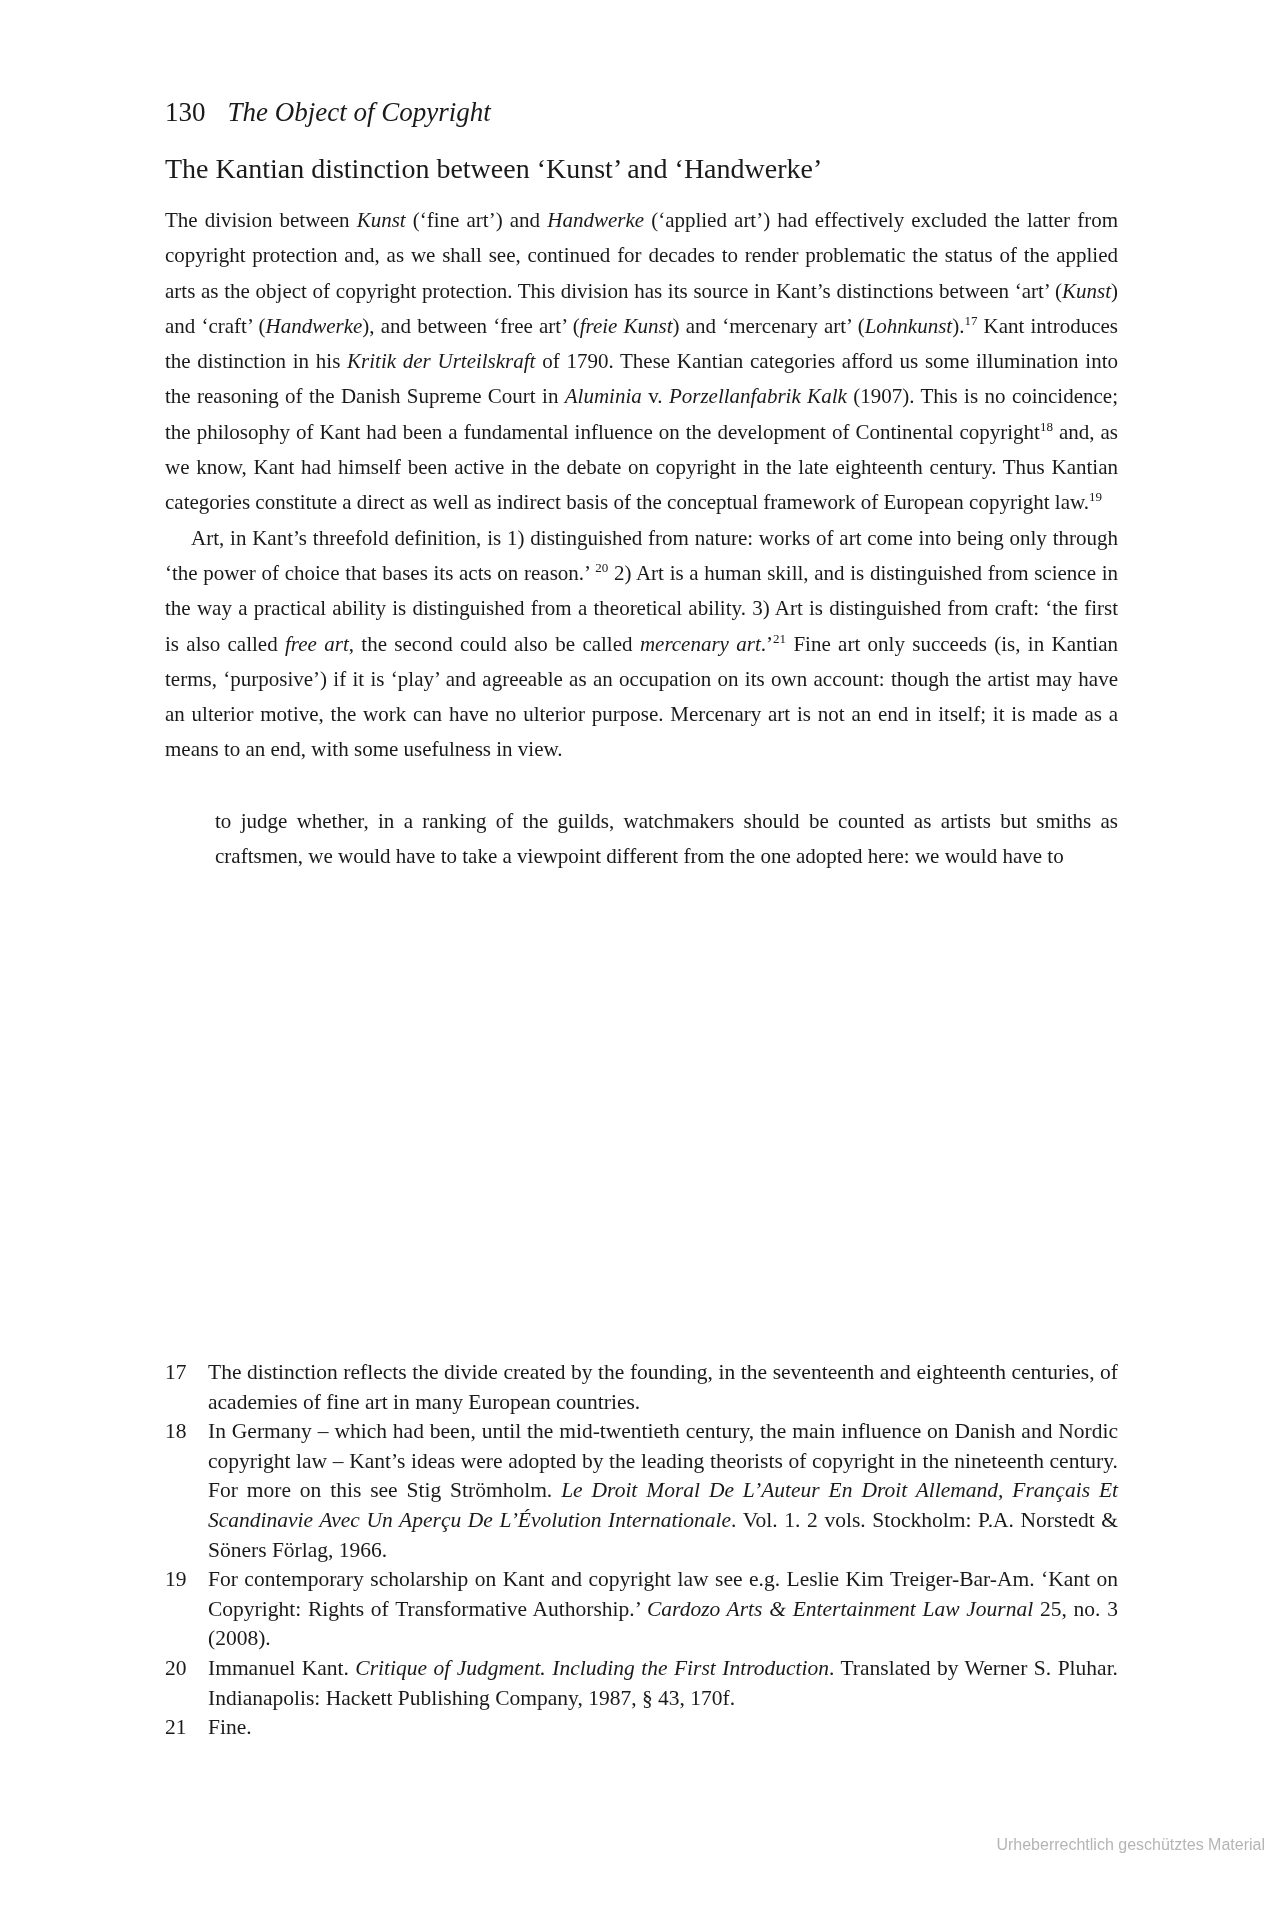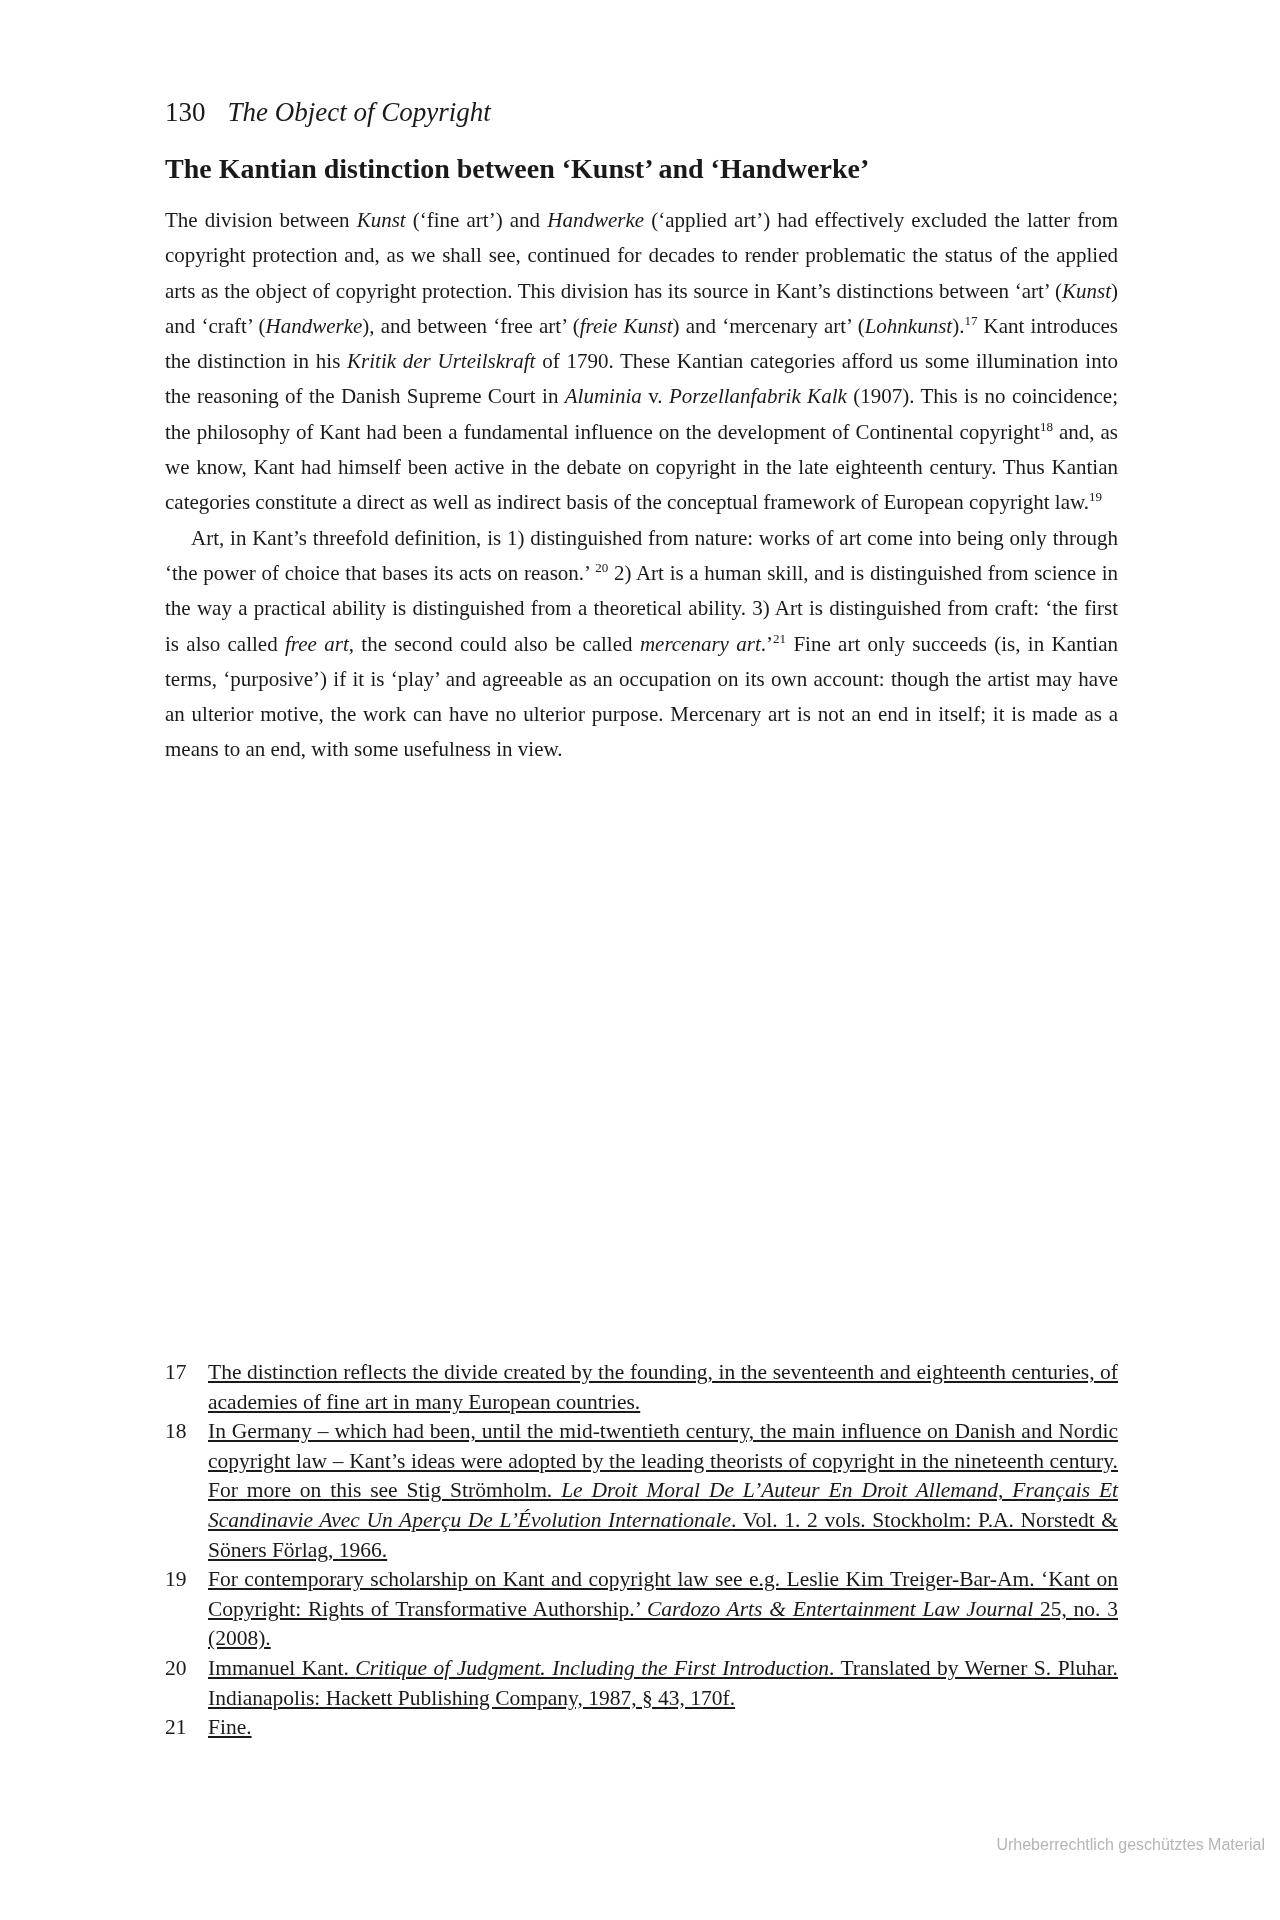--- a/index.html
+++ b/index.html
@@ -1,46 +1,47 @@
 <!DOCTYPE html>
 <html><head>
 <meta charset="utf-8">
 <style>
   html, body { margin: 0; padding: 0; background: #ffffff; }
   body { width: 1280px; height: 1920px; position: relative; overflow: hidden; color: #1a1a1a; }
   .page { position: absolute; left: 165px; top: 0; width: 953px; font-family: "Liberation Serif", "DejaVu Serif", serif; }
   .running-head { position: absolute; top: 96px; left: 0; font-size: 27px; line-height: 32px; white-space: nowrap; }
   .running-head .pg { margin-right: 22px; }
   .running-head .title { font-style: italic; }
-  .section-heading { position: absolute; top: 152px; left: 0; font-size: 28px; font-weight: bold; line-height: 34px; white-space: nowrap; }
+  .section-heading { position: absolute; top: 152px; left: 0; font-size: 28px; font-weight: normal; line-height: 34px; white-space: nowrap; }
   .body-text { position: absolute; top: 203px; left: 0; width: 953px; font-size: 21px; line-height: 35.3px; }
   .body-text p { margin: 0; text-align: justify; }
   .body-text p.indent { text-indent: 26px; }
   .body-text i, .fn i { font-style: italic; }
   sup { font-size: 62%; line-height: 0; vertical-align: super; }
   .blockquote { margin: 36px 0 0 50px !important; text-align: justify; }
   .footnotes { position: absolute; top: 1358px; left: 0; width: 953px; font-size: 21.5px; line-height: 29.6px; }
   .fn { display: flex; align-items: flex-start; margin: 0; }
   .fn .num { width: 43px; flex: 0 0 43px; }
-  .fn .txt { flex: 1; text-align: justify; text-decoration: underline; }
+  .fn .txt { flex: 1; text-align: justify; }
   .watermark { position: absolute; right: 15px; top: 1836px; font-family: "Liberation Sans", "DejaVu Sans", sans-serif; font-size: 16px; color: #b5b5b5; white-space: nowrap; }
 </style>
 </head>
 <body>
 
 <div class="page">
   <div class="running-head">
     <span class="pg">130</span><span class="title">The Object of Copyright</span>
   </div>
 
   <div class="section-heading">The Kantian distinction between ‘Kunst’ and ‘Handwerke’</div>
 
   <div class="body-text">
     <p>The division between <i>Kunst</i> (‘fine art’) and <i>Handwerke</i> (‘applied art’) had effectively excluded the latter from copyright protection and, as we shall see, continued for decades to render problematic the status of the applied arts as the object of copyright protection. This division has its source in Kant’s distinctions between ‘art’ (<i>Kunst</i>) and ‘craft’ (<i>Handwerke</i>), and between ‘free art’ (<i>freie Kunst</i>) and ‘mercenary art’ (<i>Lohnkunst</i>).<sup>17</sup> Kant introduces the distinction in his <i>Kritik der Urteilskraft</i> of 1790. These Kantian categories afford us some illumination into the reasoning of the Danish Supreme Court in <i>Aluminia</i> v. <i>Porzellanfabrik Kalk</i> (1907). This is no coincidence; the philosophy of Kant had been a fundamental influence on the development of Continental copyright<sup>18</sup> and, as we know, Kant had himself been active in the debate on copyright in the late eighteenth century. Thus Kantian categories constitute a direct as well as indirect basis of the conceptual framework of European copyright law.<sup>19</sup></p>
     <p class="indent">Art, in Kant’s threefold definition, is 1) distinguished from nature: works of art come into being only through ‘the power of choice that bases its acts on reason.’ <sup>20</sup> 2) Art is a human skill, and is distinguished from science in the way a practical ability is distinguished from a theoretical ability. 3) Art is distinguished from craft: ‘the first is also called <i>free art</i>, the second could also be called <i>mercenary art</i>.’<sup>21</sup> Fine art only succeeds (is, in Kantian terms, ‘purposive’) if it is ‘play’ and agreeable as an occupation on its own account: though the artist may have an ulterior motive, the work can have no ulterior purpose. Mercenary art is not an end in itself; it is made as a means to an end, with some usefulness in view.</p>
+    <p class="blockquote">to judge whether, in a ranking of the guilds, watchmakers should be counted as artists but smiths as craftsmen, we would have to take a viewpoint different from the one adopted here: we would have to</p>
   </div>
 
   <div class="footnotes">
     <div class="fn">
       <span class="num">17</span>
         <span class="txt">The distinction reflects the divide created by the founding, in the seventeenth and eighteenth centuries, of academies of fine art in many European countries.</span>
     </div>
     <div class="fn">
       <span class="num">18</span>
         <span class="txt">In Germany – which had been, until the mid-twentieth century, the main influence on Danish and Nordic copyright law – Kant’s ideas were adopted by the leading theorists of copyright in the nineteenth century. For more on this see Stig Strömholm. <i>Le Droit Moral De L’Auteur En Droit Allemand, Français Et Scandinavie Avec Un Aperçu De L’Évolution Internationale</i>. Vol. 1. 2 vols. Stockholm: P.A. Norstedt &amp; Söners Förlag, 1966.</span>

